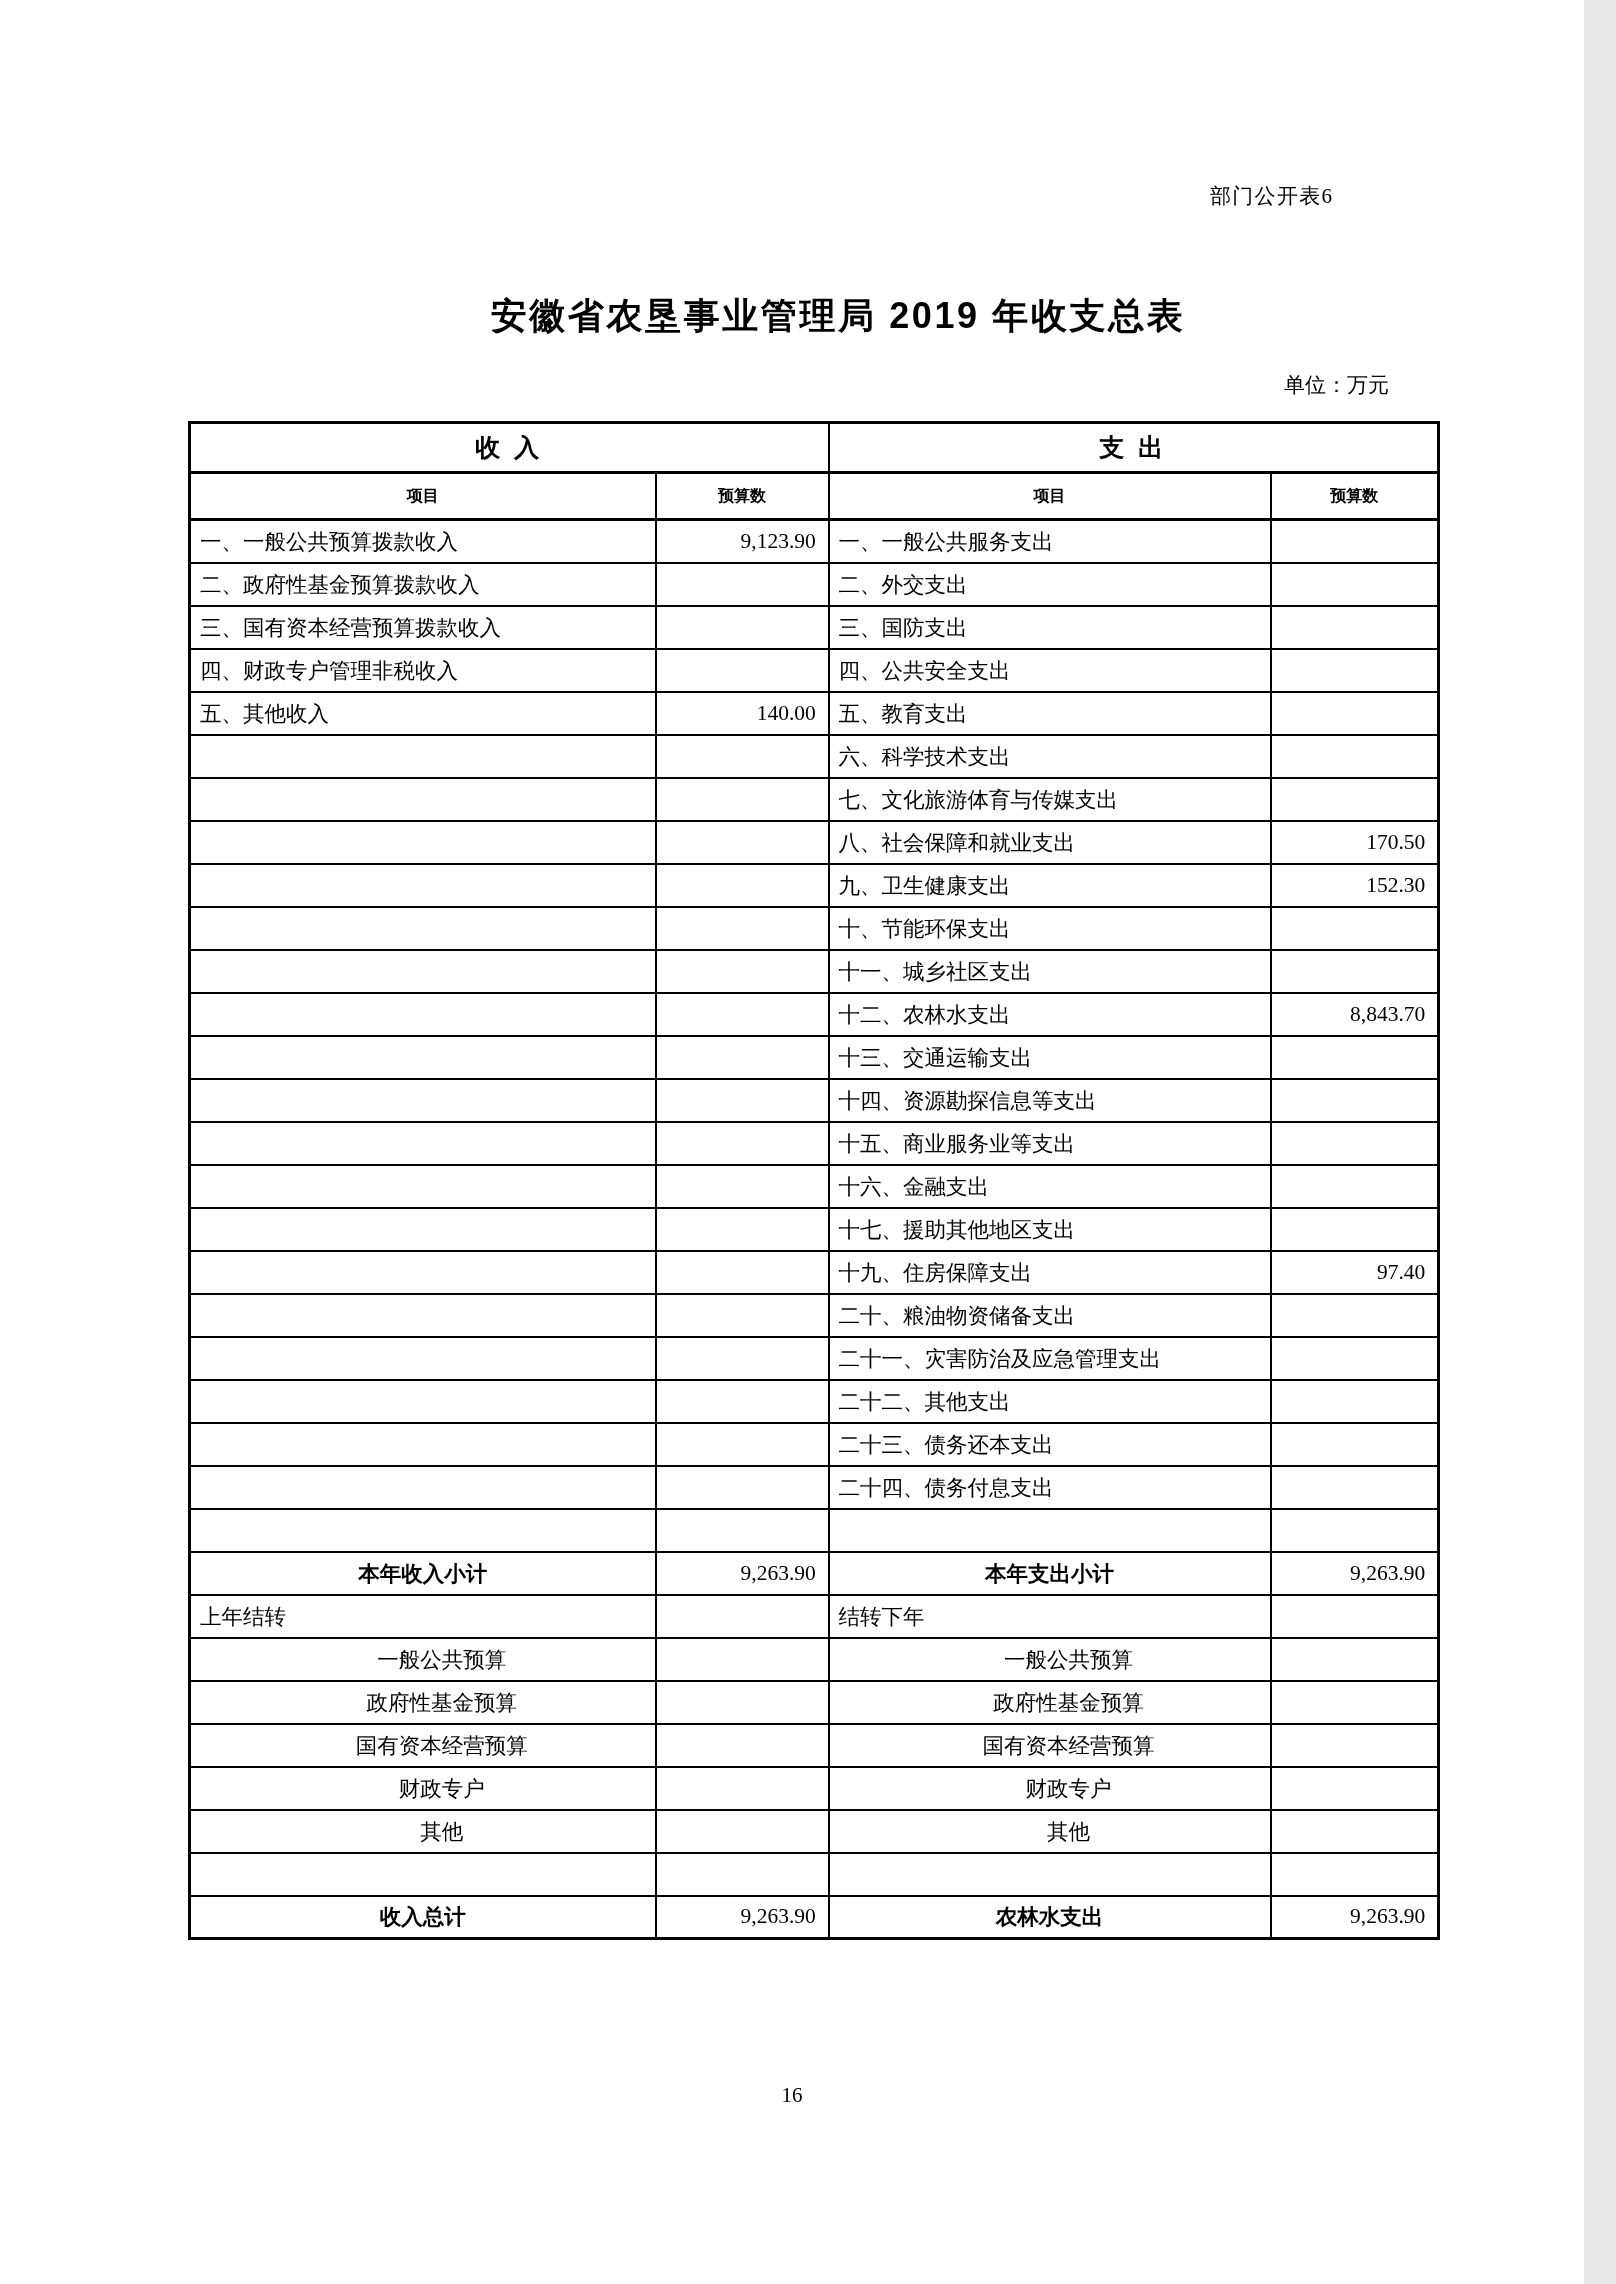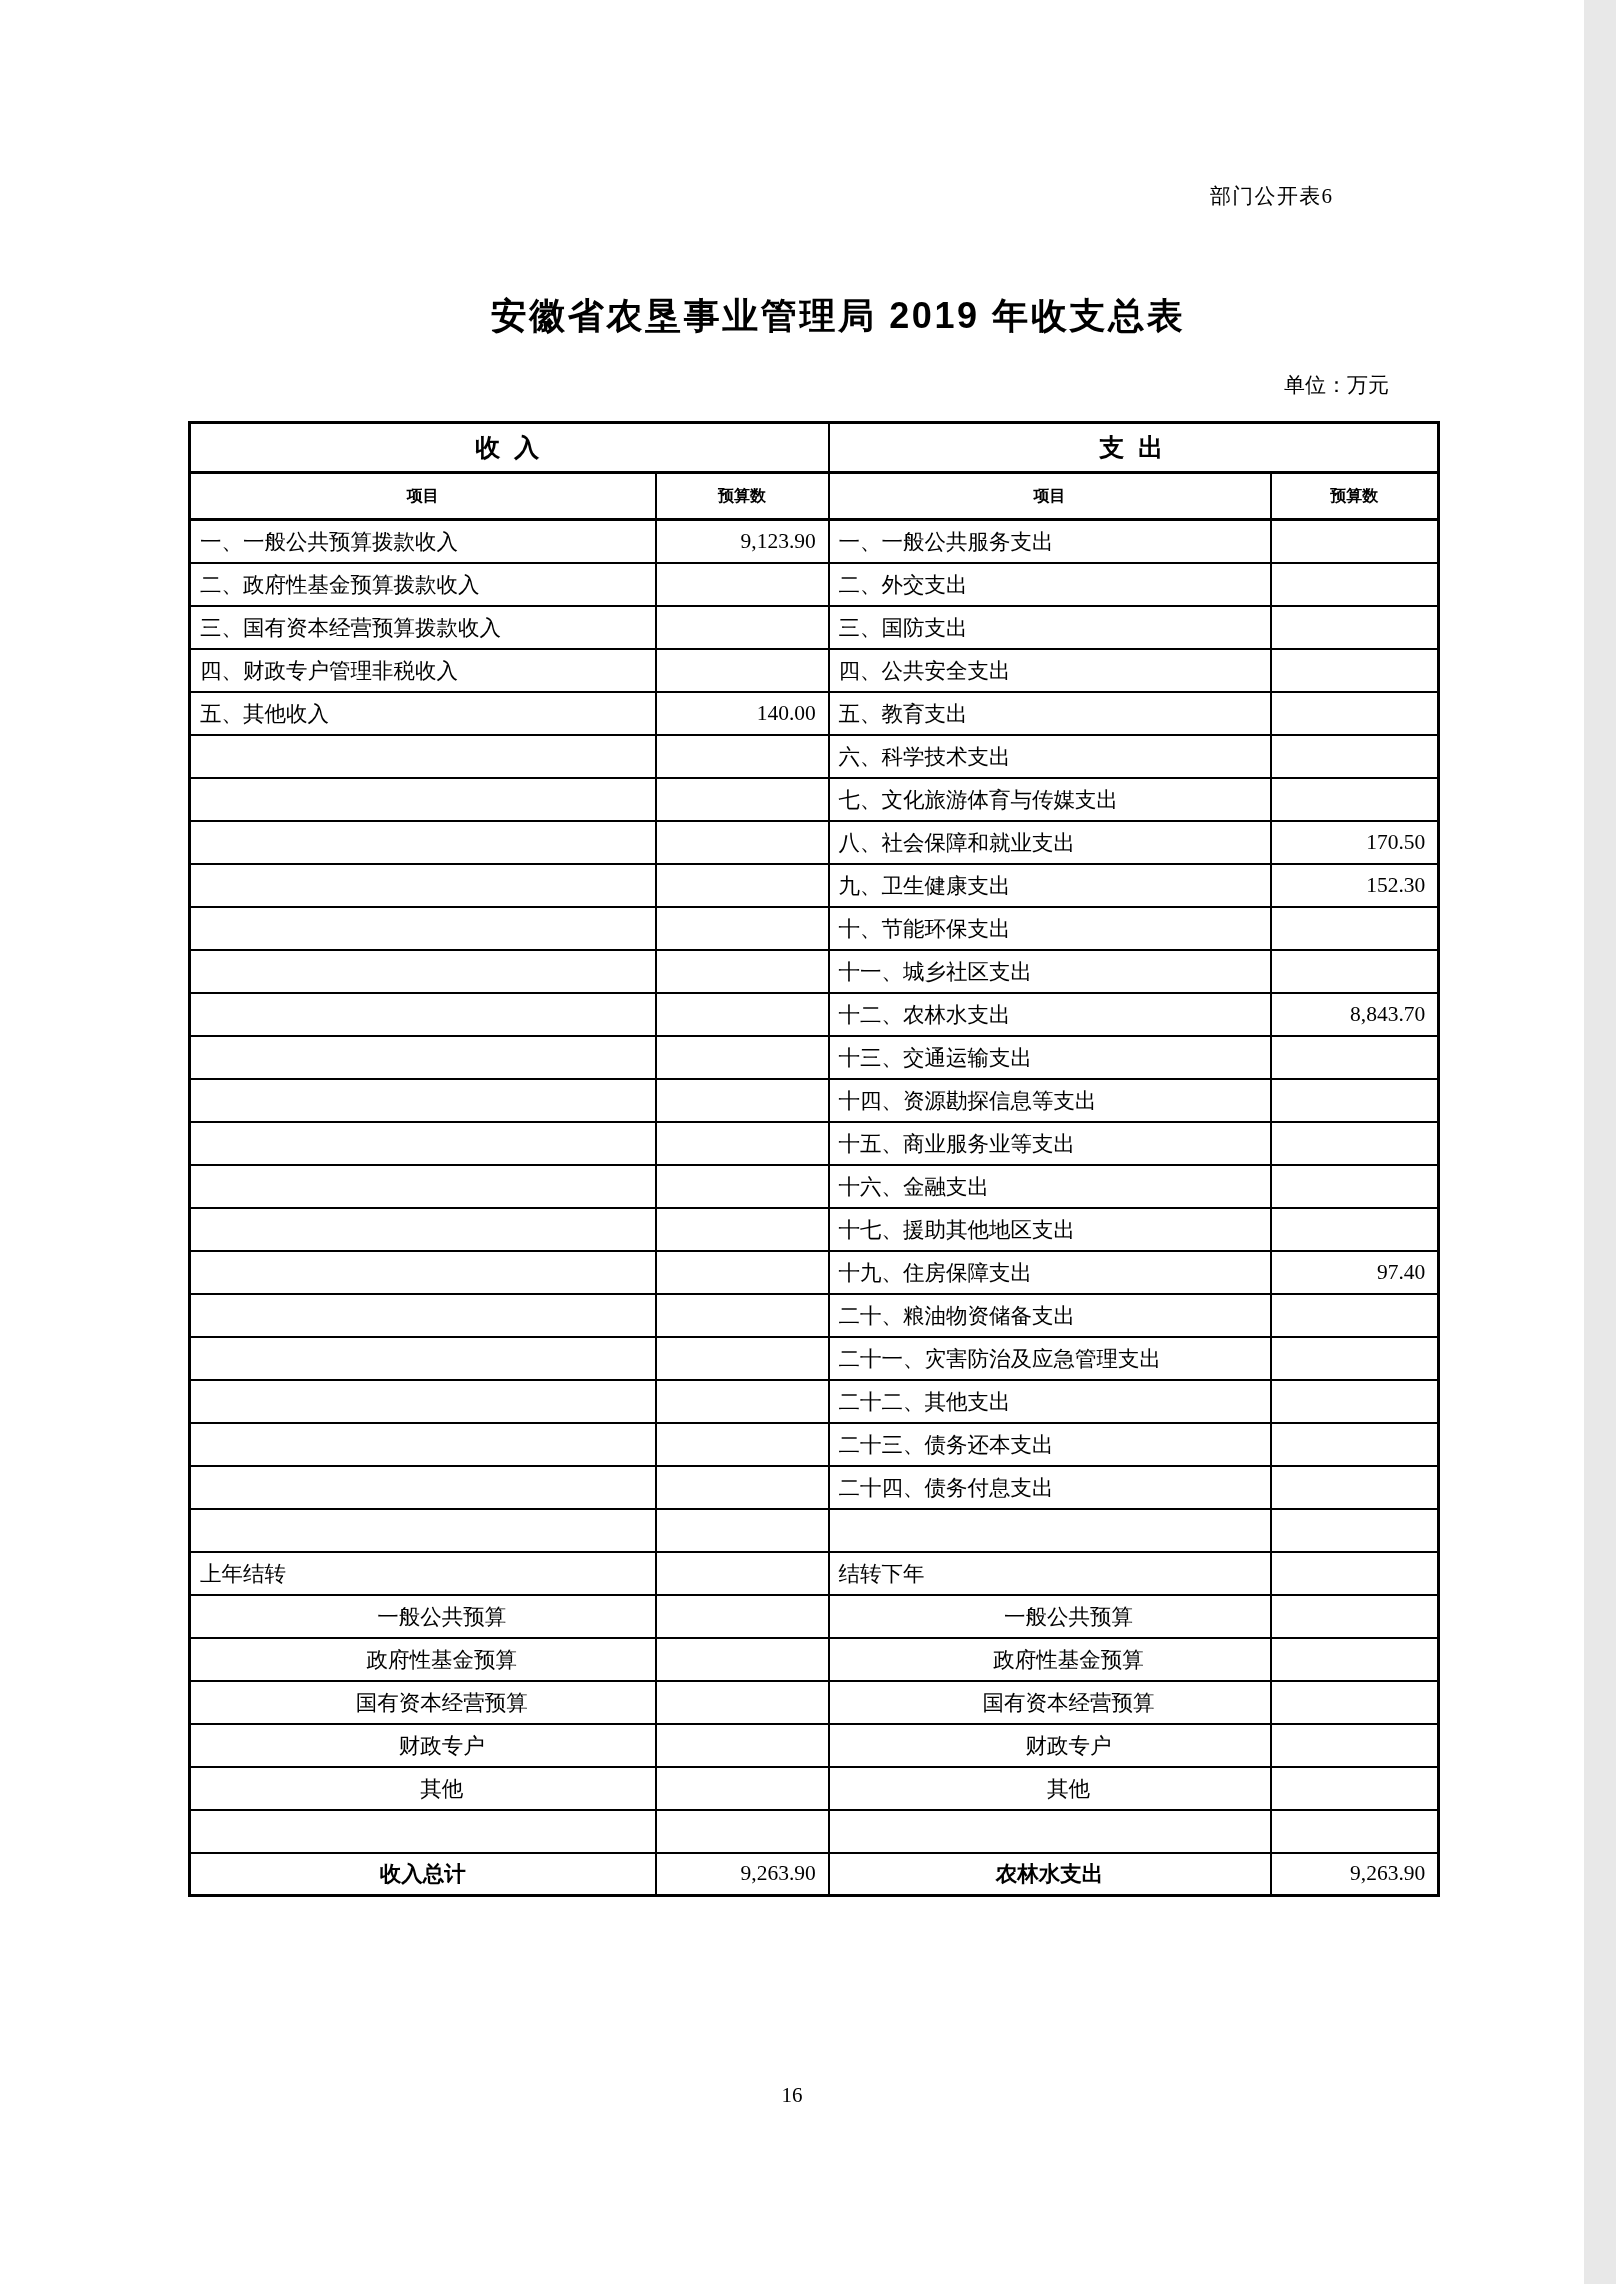--- a/index.html
+++ b/index.html
@@ -227,20 +227,26 @@
           <td class="c-val inc-val"></td>
           <td class="c-item exp">二十四、债务付息支出</td>
           <td class="c-val exp-val"></td>
         </tr>
         <tr class="row-spacer">
           <td class="c-item inc"></td>
           <td class="c-val inc-val"></td>
           <td class="c-item exp"></td>
           <td class="c-val exp-val"></td>
         </tr>
+        <tr class="row-subtotal">
+          <td class="c-item inc">本年收入小计</td>
+          <td class="c-val inc-val">9,263.90</td>
+          <td class="c-item exp">本年支出小计</td>
+          <td class="c-val exp-val">9,263.90</td>
+        </tr>
         <tr class="row-carryover">
           <td class="c-item inc">上年结转</td>
           <td class="c-val inc-val"></td>
           <td class="c-item exp">结转下年</td>
           <td class="c-val exp-val"></td>
         </tr>
         <tr class="row-detail">
           <td class="c-item inc">一般公共预算</td>
           <td class="c-val inc-val"></td>
           <td class="c-item exp">一般公共预算</td>

